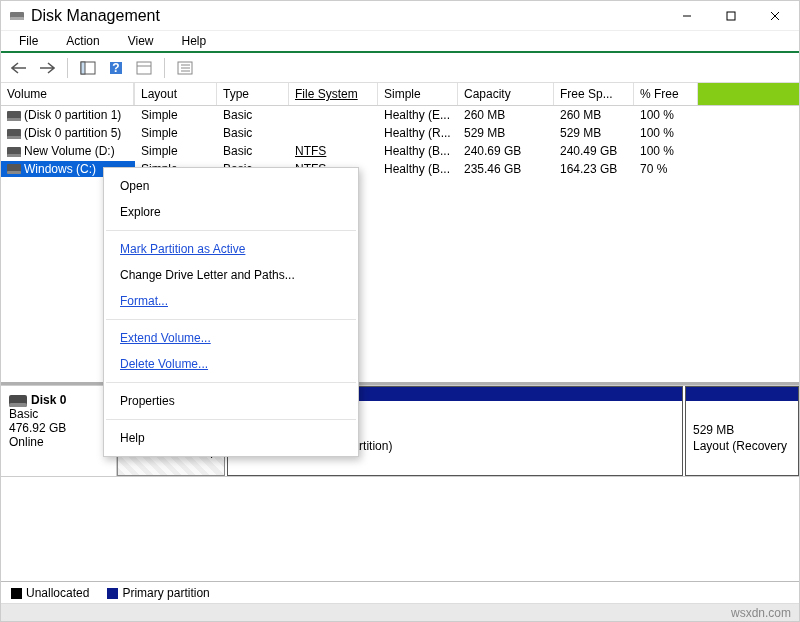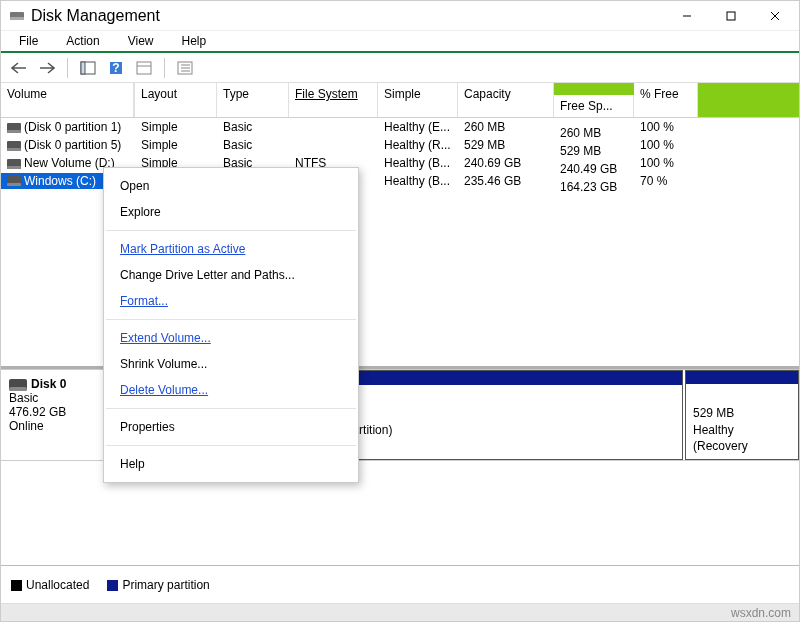--- a/index.html
+++ b/index.html
@@ -23,39 +23,39 @@
     .volumes-row .cell { padding: 1px 6px; white-space: nowrap; overflow: hidden; }
     .volumes-row .vol-icon { display: inline-block; width: 14px; height: 10px; background: linear-gradient(#555,#555); margin-right: 3px; border-radius: 1px; position: relative; vertical-align: middle; }
     .volumes-row .vol-icon::before { content: ""; display: block; position: absolute; left: 0; right: 0; bottom: 0; height: 3px; background: #888; border-radius: 1px; }
     .volumes-row.selected .cell.name { background: #0a64d8; color: #fff; display: inline-flex; align-items: center; }
     .col-vol { width: 134px; }
     .col-layout { width: 82px; }
     .col-type { width: 72px; }
     .col-fs { width: 89px; text-decoration: underline; }
     .col-status { width: 80px; }
     .col-cap { width: 96px; }
-    .col-free { width: 80px; margin-top: 12px; }
+    .col-free { width: 80px; }
     .col-pct { width: 64px; }
 
     .mid-gap { flex: 1; border-bottom: 3px solid #b0b0b0; }
 
     .diskpane { display: flex; height: 92px; border-top: 1px solid #ccc; border-bottom: 1px solid #ccc; }
     .diskinfo { width: 116px; padding: 7px 8px; border-right: 1px solid #ccc; }
     .diskinfo .dtitle { font-weight: bold; }
     .diskinfo .dicon { display: inline-block; width: 18px; height: 12px; background: #4a4a4a; border-radius: 2px; margin-right: 4px; vertical-align: middle; position: relative; }
     .diskinfo .dicon::before { content: ""; position: absolute; left: 0; right: 0; bottom: 0; height: 4px; background: #888; border-radius: 2px; }
     .partitions { display: flex; flex: 1; gap: 2px; padding: 0; }
     .part { border: 1px solid #555; display: flex; flex-direction: column; position: relative; }
     .part .band { height: 14px; background: #0a1a8a; }
     .part.hatched { border: 1px solid #888; }
     .part .pbody { padding: 5px 7px; font-size: 12px; line-height: 1.35; }
     .part .pname { font-weight: bold; }
     .part.hatched .pbody { background: repeating-linear-gradient(45deg, #eee, #eee 5px, #f9f9f9 5px, #f9f9f9 10px); flex: 1; }
 
-    .legend { display: flex; gap: 18px; padding: 6px 10px; align-items: center; border-top: 1px solid #bbb; height: 38px; }
+    .legend { display: flex; gap: 18px; padding: 6px 10px; align-items: center; border-top: 1px solid #bbb; height: 22px; }
     .legend .sq { width: 11px; height: 11px; display: inline-block; margin-right: 4px; vertical-align: middle; }
     .legend .sq.black { background: #000; }
     .legend .sq.navy { background: #0a1a8a; }
 
     .footer { height: 18px; background: #e9e9e9; display: flex; justify-content: flex-end; align-items: center; padding-right: 8px; font-size: 10px; color: #888; border-top: 1px solid #ddd; }
 
     .context-menu { position: absolute; left: 102px; top: 166px; width: 256px; background: #fff; border: 1px solid #ccc; box-shadow: 2px 3px 8px rgba(0,0,0,0.25); padding: 5px 0; z-index: 10; }
     .context-menu .cmitem { padding: 6px 16px; cursor: default; color: #000; }
     .context-menu .cmitem.disabled { color: #1d4ed8; text-decoration: underline; }
     .context-menu .cmsep { height: 1px; background: #e3e3e3; margin: 5px 2px; }
@@ -215,21 +215,21 @@
         <div class="pname">New Volume  (D:)</div>
         <div>240.69 GB NTFS</div>
         <div>Healthy (Basic Data Partition)</div>
       </div>
     </div>
     <div class="part" style="width:114px">
       <div class="band"></div>
       <div class="pbody">
         <div class="pname">&nbsp;</div>
         <div>529 MB</div>
-        <div>Healthy (Recovery</div>
+        <div>Layout (Recovery</div>
       </div>
     </div>
   </div>
 </div>
 
 <div style="flex:0 0 104px"></div>
 
 <div class="legend">
   <div><span class="sq black"></span><span>Unallocated</span></div>
   <div><span class="sq navy"></span><span>Primary partition</span></div>
@@ -241,19 +241,18 @@
 
 <div class="context-menu">
   <div class="cmitem">Open</div>
   <div class="cmitem">Explore</div>
   <div class="cmsep"></div>
   <div class="cmitem disabled">Mark Partition as Active</div>
   <div class="cmitem">Change Drive Letter and Paths...</div>
   <div class="cmitem disabled">Format...</div>
   <div class="cmsep"></div>
   <div class="cmitem disabled">Extend Volume...</div>
-  <div class="cmitem">Shrink Volume...</div>
   <div class="cmitem disabled">Delete Volume...</div>
   <div class="cmsep"></div>
   <div class="cmitem">Properties</div>
   <div class="cmsep"></div>
   <div class="cmitem">Help</div>
 </div>
 
 </body></html>

